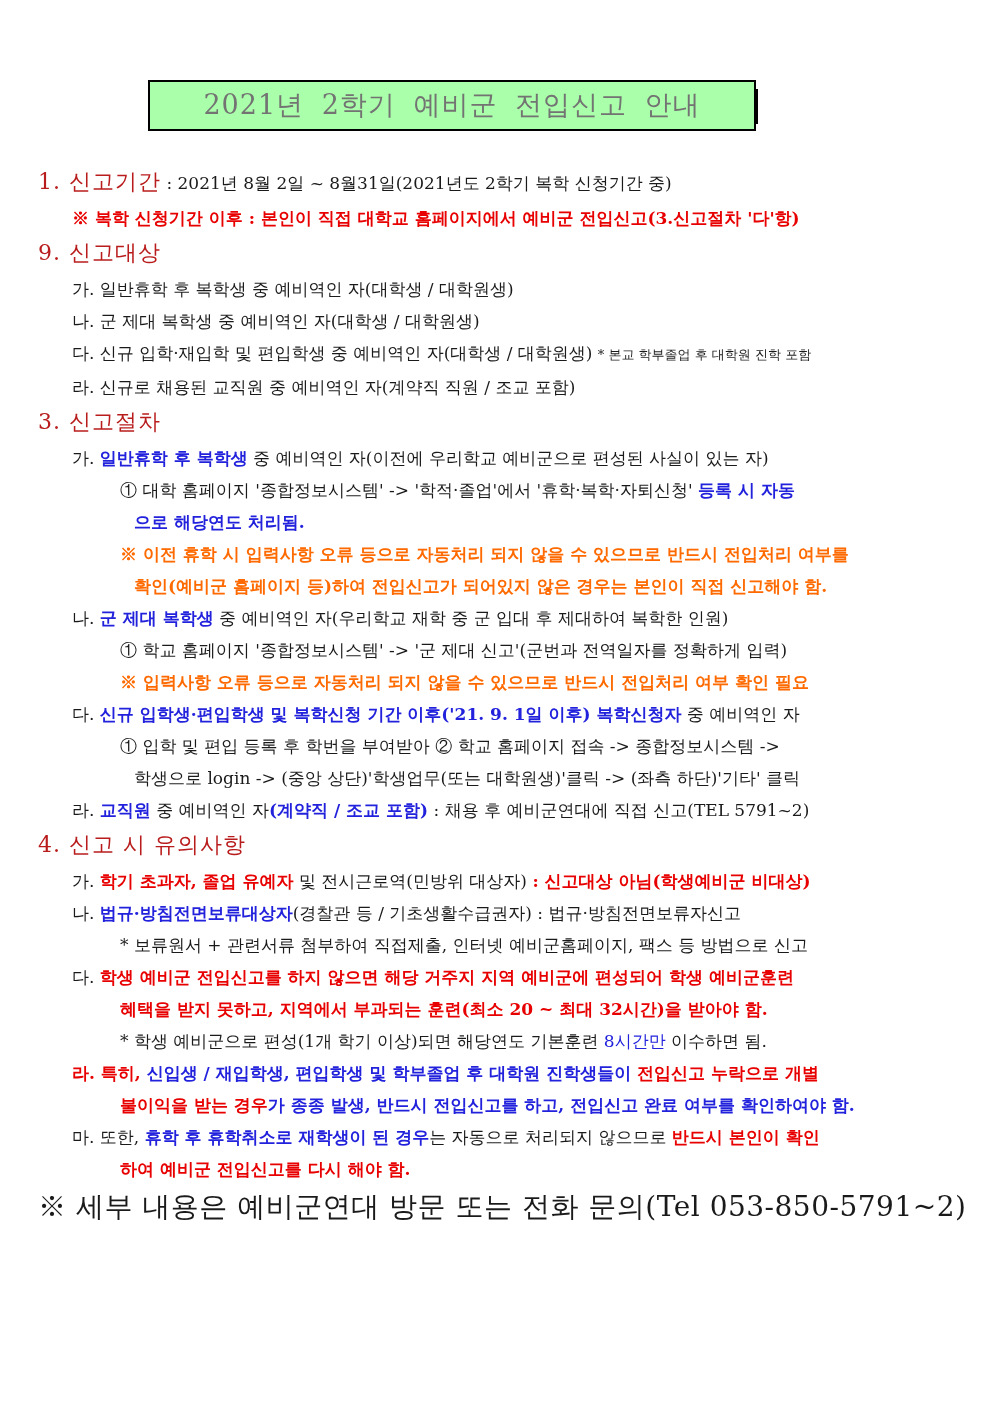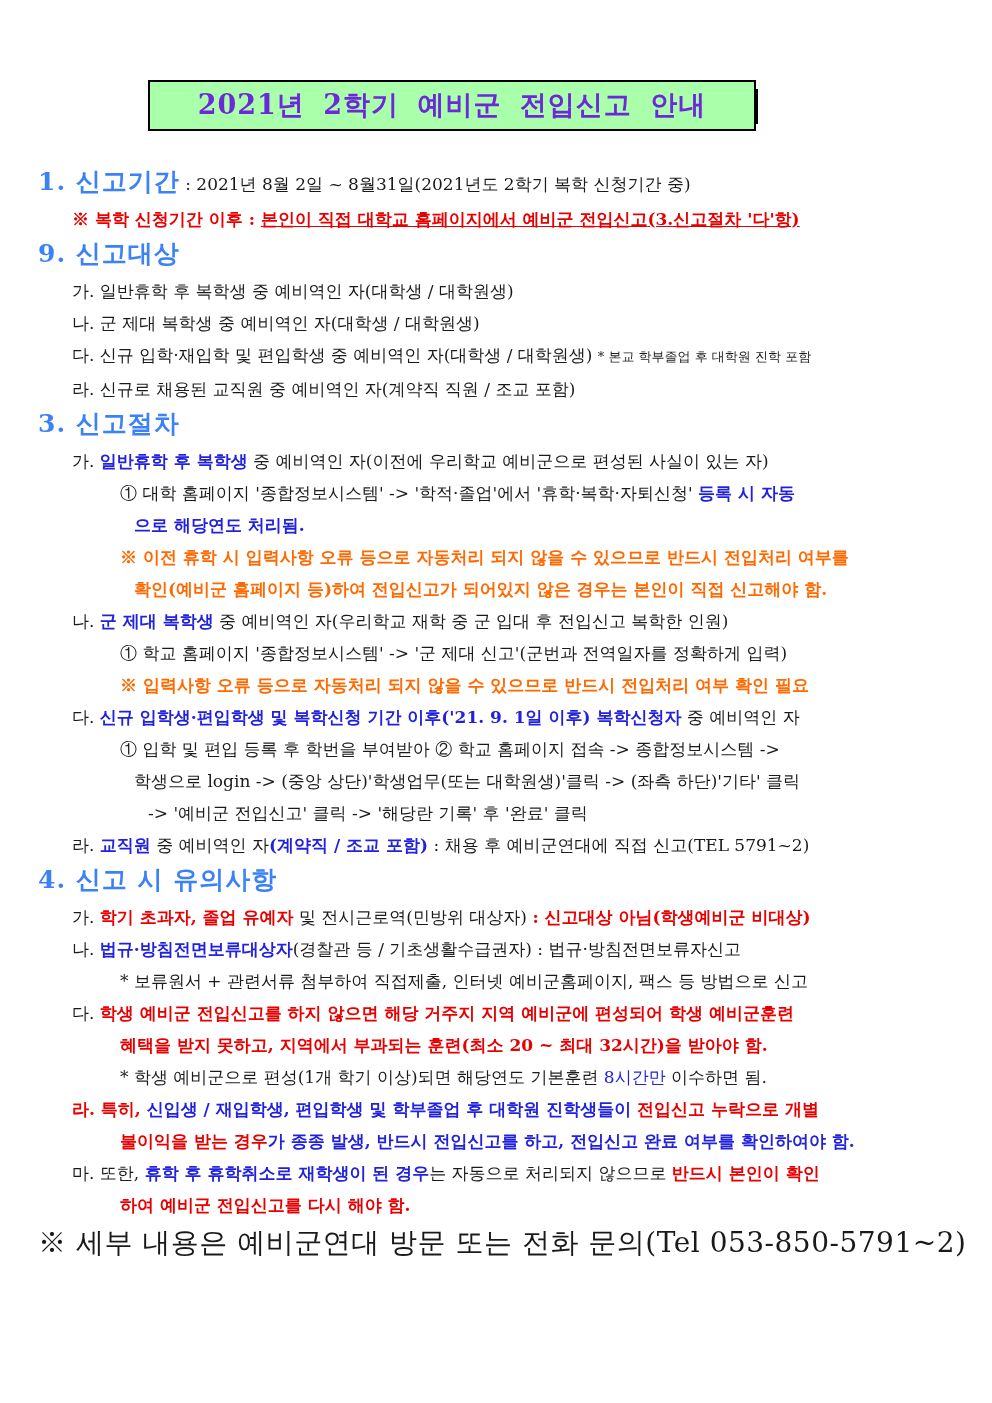--- a/index.html
+++ b/index.html
@@ -9,38 +9,38 @@
     color: #111; overflow: hidden; position: relative;
   }
   .title-wrap { padding-top: 80px; }
   .title-box {
     width: 604px; margin-left: 148px;
     background: #aaffaa; border: 2px solid #000;
     text-align: center; padding: 5px 0 6px;
     box-shadow: 10px 1px 0 -8px #000;
   }
   .title-text {
-    color: #6d28d9; font-weight: bold; font-size: 27px;
+    color: #737373; font-weight: normal; font-size: 27px;
     letter-spacing: 1px; word-spacing: 8px; white-space: nowrap;
   }
   .content { padding-top: 32px; }
   .line { font-size: 17px; line-height: 32px; white-space: nowrap; color: #1a1a1a; }
   .h-line { line-height: 38px; }
-  .hblue { color: #3b82f6; font-weight: bold; font-size: 25px; letter-spacing: 1px; }
+  .hblue { color: #b91c1c; font-weight: normal; font-size: 22px; letter-spacing: 1px; }
   .ind-h  { padding-left: 38px; }
   .ind-1  { padding-left: 72px; }
   .ind-2  { padding-left: 104px; margin-left: 16px; }
   .ind-2c { padding-left: 134px; }
   .ind-3  { padding-left: 148px; }
   .bold   { font-weight: normal; }
   .red    { color: #e80000; font-weight: bold; }
   .blue   { color: #2222dd; font-weight: bold; }
   .blue-n { color: #2222dd; }
   .orange { color: #ff6a00; font-weight: bold; }
-  .u      { text-decoration: underline; }
+  .u      { }
   .small  { font-size: 13px; }
   .footer-line { font-size: 28px; line-height: 40px; margin-top: 2px; letter-spacing: 0.5px; }
 </style>
 </head>
 <body>
 
 <div class="page">
   <div class="title-wrap">
     <div class="title-box">
       <span class="title-text">2021년 2학기 예비군 전입신고 안내</span>
@@ -84,39 +84,36 @@
     <div class="line ind-2c">
       <span class="blue">으로 해당연도 처리됨.</span>
     </div>
     <div class="line ind-2">
       <span class="orange">※ 이전 휴학 시 입력사항 오류 등으로 자동처리 되지 않을 수 있으므로 반드시 전입처리 여부를</span>
     </div>
     <div class="line ind-2c">
       <span class="orange">확인(예비군 홈페이지 등)하여 전입신고가 되어있지 않은 경우는 본인이 직접 신고해야 함.</span>
     </div>
     <div class="line ind-1">
-      <span>나. </span><span class="blue">군 제대 복학생</span><span> 중 예비역인 자(우리학교 재학 중 군 입대 후 전입신고 복학한 인원)</span>
+      <span>나. </span><span class="blue">군 제대 복학생</span><span> 중 예비역인 자(우리학교 재학 중 군 입대 후 제대하여 복학한 인원)</span>
     </div>
     <div class="line ind-2">
       <span>① 학교 홈페이지 </span><span class="bold">'종합정보시스템'</span><span> -&gt; </span><span class="bold">'군 제대 신고'</span><span>(군번과 전역일자를 정확하게 입력)</span>
     </div>
     <div class="line ind-2">
       <span class="orange">※ 입력사항 오류 등으로 자동처리 되지 않을 수 있으므로 반드시 전입처리 여부 확인 필요</span>
     </div>
     <div class="line ind-1">
       <span>다. </span><span class="blue">신규 입학생·편입학생 및 복학신청 기간 이후('21. 9. 1일 이후) 복학신청자</span><span> 중 예비역인 자</span>
     </div>
     <div class="line ind-2">
       <span>① 입학 및 편입 등록 후 학번을 부여받아 ② 학교 홈페이지 접속 -&gt; </span><span class="bold">종합정보시스템</span><span> -&gt;</span>
     </div>
     <div class="line ind-2c">
       <span>학생으로 login -&gt; (중앙 상단)'</span><span class="bold">학생업무(또는 대학원생)</span><span>'클릭 -&gt; (좌측 하단)'</span><span class="bold">기타</span><span>' 클릭</span>
-    </div>
-    <div class="line ind-3">
-      <span>-&gt; </span><span class="bold">'예비군 전입신고'</span><span> 클릭 -&gt; </span><span class="bold">'해당란 기록'</span><span> 후 </span><span class="bold">'완료'</span><span> 클릭</span>
     </div>
     <div class="line ind-1">
       <span>라. </span><span class="blue">교직원</span><span> 중 예비역인 자</span><span class="blue">(계약직 / 조교 포함)</span><span> : 채용 후 예비군연대에 직접 신고(TEL 5791~2)</span>
     </div>
 
     <div class="line h-line ind-h">
       <span class="hblue">4. 신고 시 유의사항</span>
     </div>
     <div class="line ind-1">
       <span>가. </span><span class="red">학기 초과자, 졸업 유예자</span><span> 및 </span><span class="bold">전시근로역</span><span>(민방위 대상자) </span><span class="red">: 신고대상 아님(학생예비군 비대상)</span>

